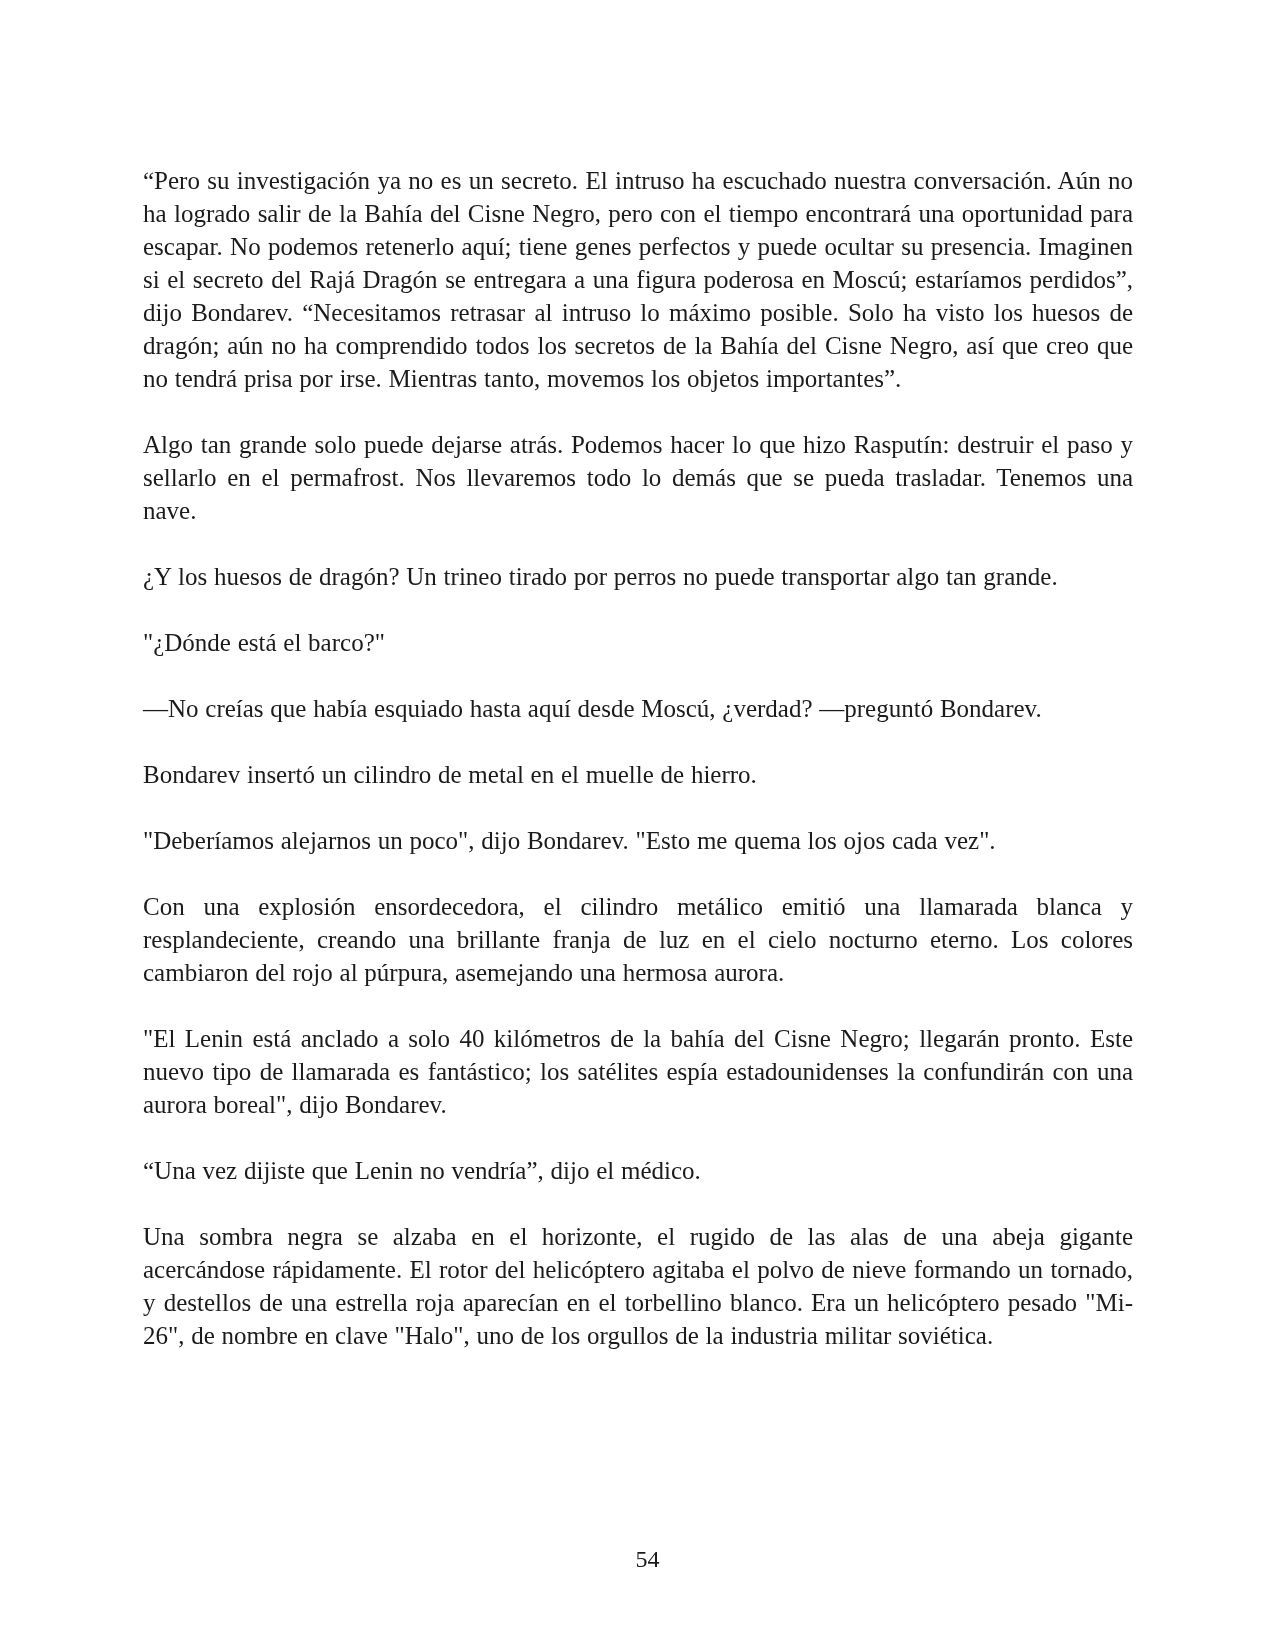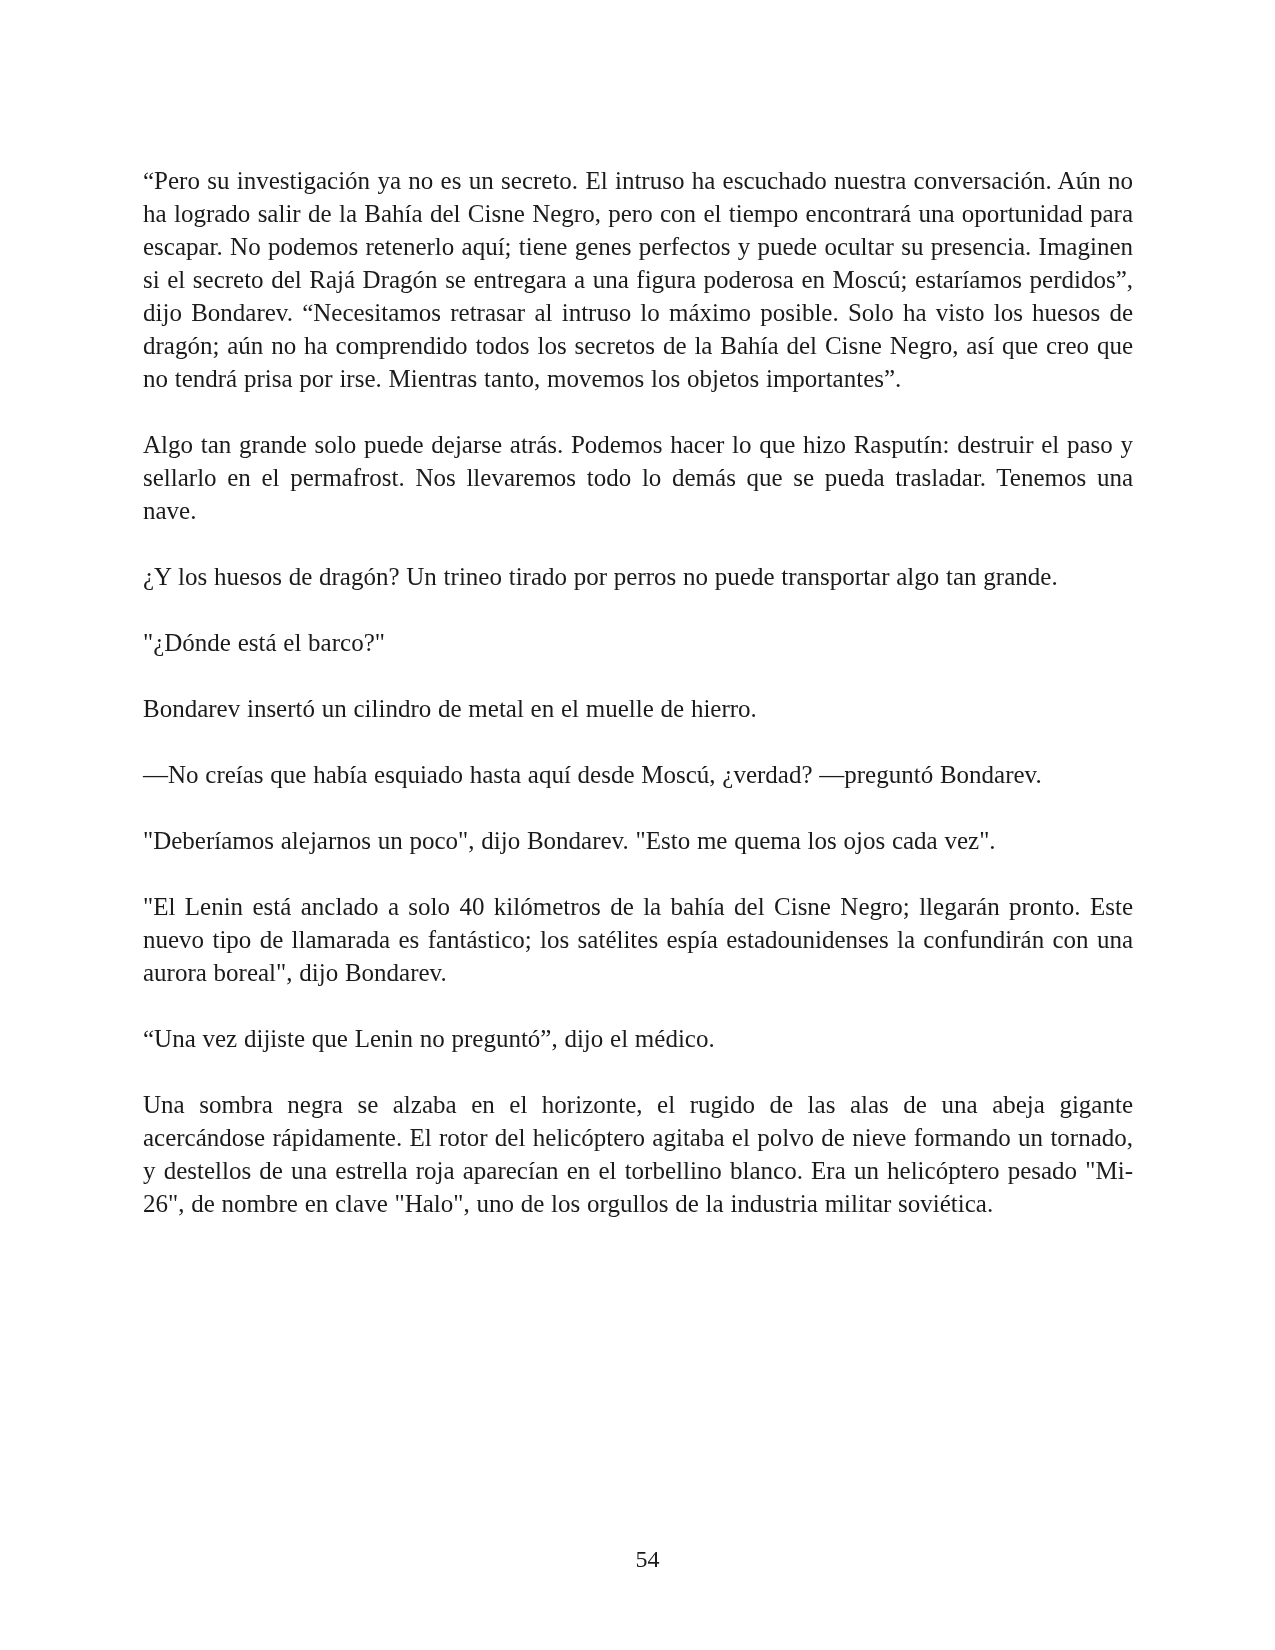--- a/index.html
+++ b/index.html
@@ -49,21 +49,22 @@
 </style>
 </head>
 <body>
 
 <div class="page">
   <div class="text-block" id="paragraphs-container">
       <p>“Pero su investigación ya no es un secreto. El intruso ha escuchado nuestra conversación. Aún no ha logrado salir de la Bahía del Cisne Negro, pero con el tiempo encontrará una oportunidad para escapar. No podemos retenerlo aquí; tiene genes perfectos y puede ocultar su presencia. Imaginen si el secreto del Rajá Dragón se entregara a una figura poderosa en Moscú; estaríamos perdidos”, dijo Bondarev. “Necesitamos retrasar al intruso lo máximo posible. Solo ha visto los huesos de dragón; aún no ha comprendido todos los secretos de la Bahía del Cisne Negro, así que creo que no tendrá prisa por irse. Mientras tanto, movemos los objetos importantes”.</p>
       <p>Algo tan grande solo puede dejarse atrás. Podemos hacer lo que hizo Rasputín: destruir el paso y sellarlo en el permafrost. Nos llevaremos todo lo demás que se pueda trasladar. Tenemos una nave.</p>
       <p>¿Y los huesos de dragón? Un trineo tirado por perros no puede transportar algo tan grande.</p>
       <p>"¿Dónde está el barco?"</p>
+      <p>—No creías que había esquiado hasta aquí desde Moscú, ¿verdad? —preguntó Bondarev.</p>
       <p>Bondarev insertó un cilindro de metal en el muelle de hierro.</p>
-      <p>—No creías que había esquiado hasta aquí desde Moscú, ¿verdad? —preguntó Bondarev.</p>
       <p>"Deberíamos alejarnos un poco", dijo Bondarev. "Esto me quema los ojos cada vez".</p>
+      <p>Con una explosión ensordecedora, el cilindro metálico emitió una llamarada blanca y resplandeciente, creando una brillante franja de luz en el cielo nocturno eterno. Los colores cambiaron del rojo al púrpura, asemejando una hermosa aurora.</p>
       <p>"El Lenin está anclado a solo 40 kilómetros de la bahía del Cisne Negro; llegarán pronto. Este nuevo tipo de llamarada es fantástico; los satélites espía estadounidenses la confundirán con una aurora boreal", dijo Bondarev.</p>
-      <p>“Una vez dijiste que Lenin no preguntó”, dijo el médico.</p>
+      <p>“Una vez dijiste que Lenin no vendría”, dijo el médico.</p>
       <p>Una sombra negra se alzaba en el horizonte, el rugido de las alas de una abeja gigante acercándose rápidamente. El rotor del helicóptero agitaba el polvo de nieve formando un tornado, y destellos de una estrella roja aparecían en el torbellino blanco. Era un helicóptero pesado "Mi-26", de nombre en clave "Halo", uno de los orgullos de la industria militar soviética.</p>
     </div>
   <div class="page-number">54</div>
 </div>
 
 </body></html>

